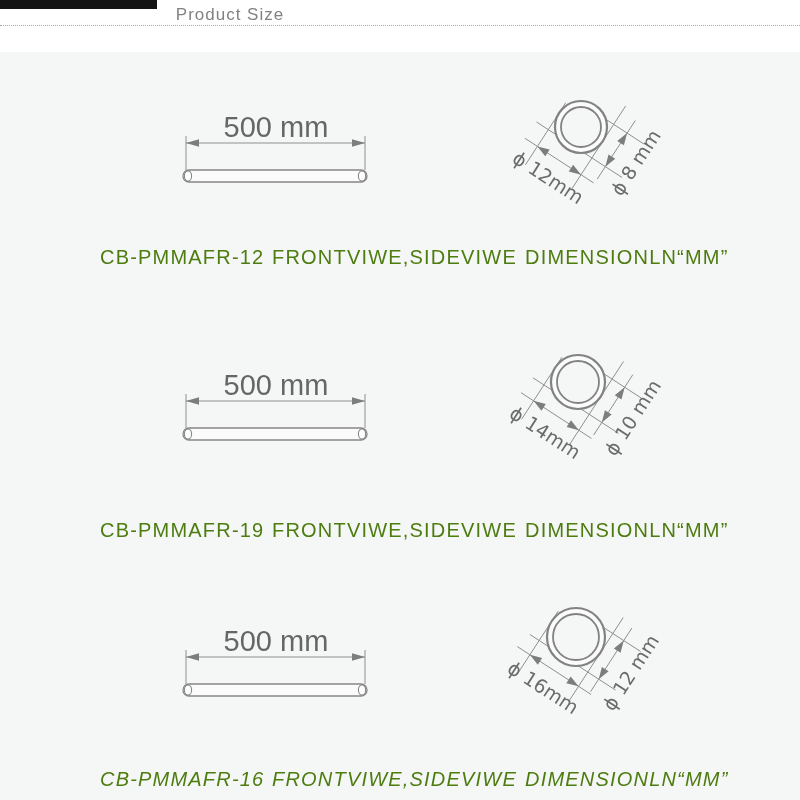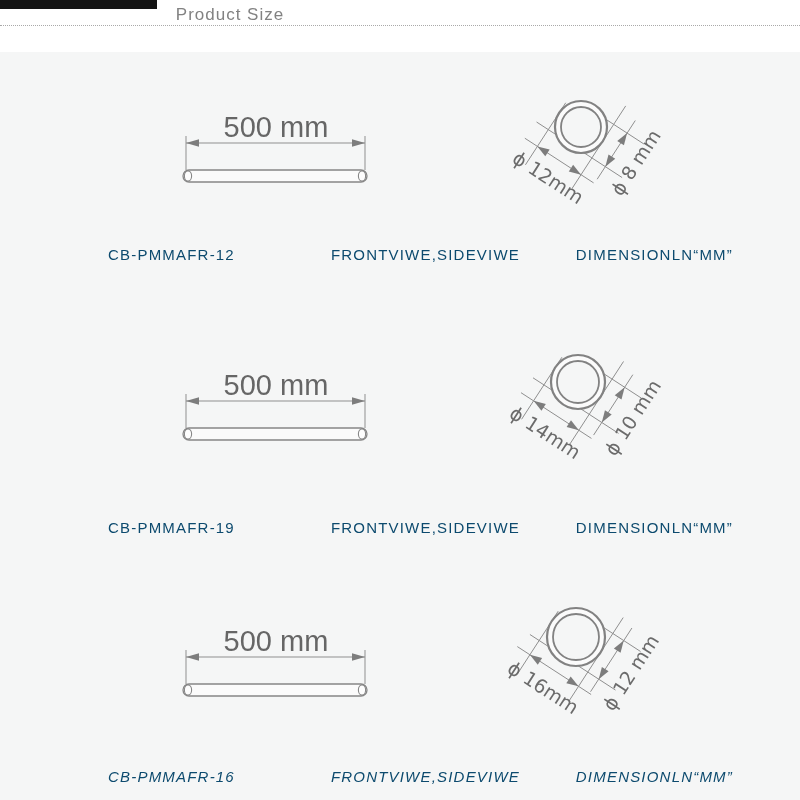--- a/index.html
+++ b/index.html
@@ -21,21 +21,21 @@
   svg{position:absolute;overflow:visible;}
   .dline{stroke:#8f8f8f;stroke-width:1;fill:none;}
   .arr{fill:#7d7d7d;stroke:none;}
   .tube-body{fill:#fbfbfb;stroke:#878787;stroke-width:1.3;}
   .tube-end{fill:#fdfdfd;stroke:#878787;stroke-width:1.1;}
   .len-text{fill:#666666;font-size:29px;font-family:"Liberation Sans",sans-serif;}
   .dim-text{fill:#6b6b6b;font-size:19px;font-family:"DejaVu Sans","Liberation Sans",sans-serif;}
   .ring-outer{fill:#fbfbfb;stroke:#828282;stroke-width:2.2;}
   .ring-inner{fill:#f5f6f6;stroke:#828282;stroke-width:1.8;}
 
-  .label-row span{position:absolute;font-size:15px;letter-spacing:1.2px;color:#0c4a6e;margin-left:8px;}
+  .label-row span{position:absolute;font-size:20px;letter-spacing:1.2px;color:#4d7c0f;}
   .lab-code{left:100px;top:0;}
   .lab-views{left:272px;top:0;width:240px;text-align:right;}
   .lab-dim{left:525px;top:0;width:200px;text-align:right;}
   .label-row{position:absolute;left:0;width:800px;height:18px;}
 </style>
 </head>
 <body>
 
 <div id="canvas">
 

